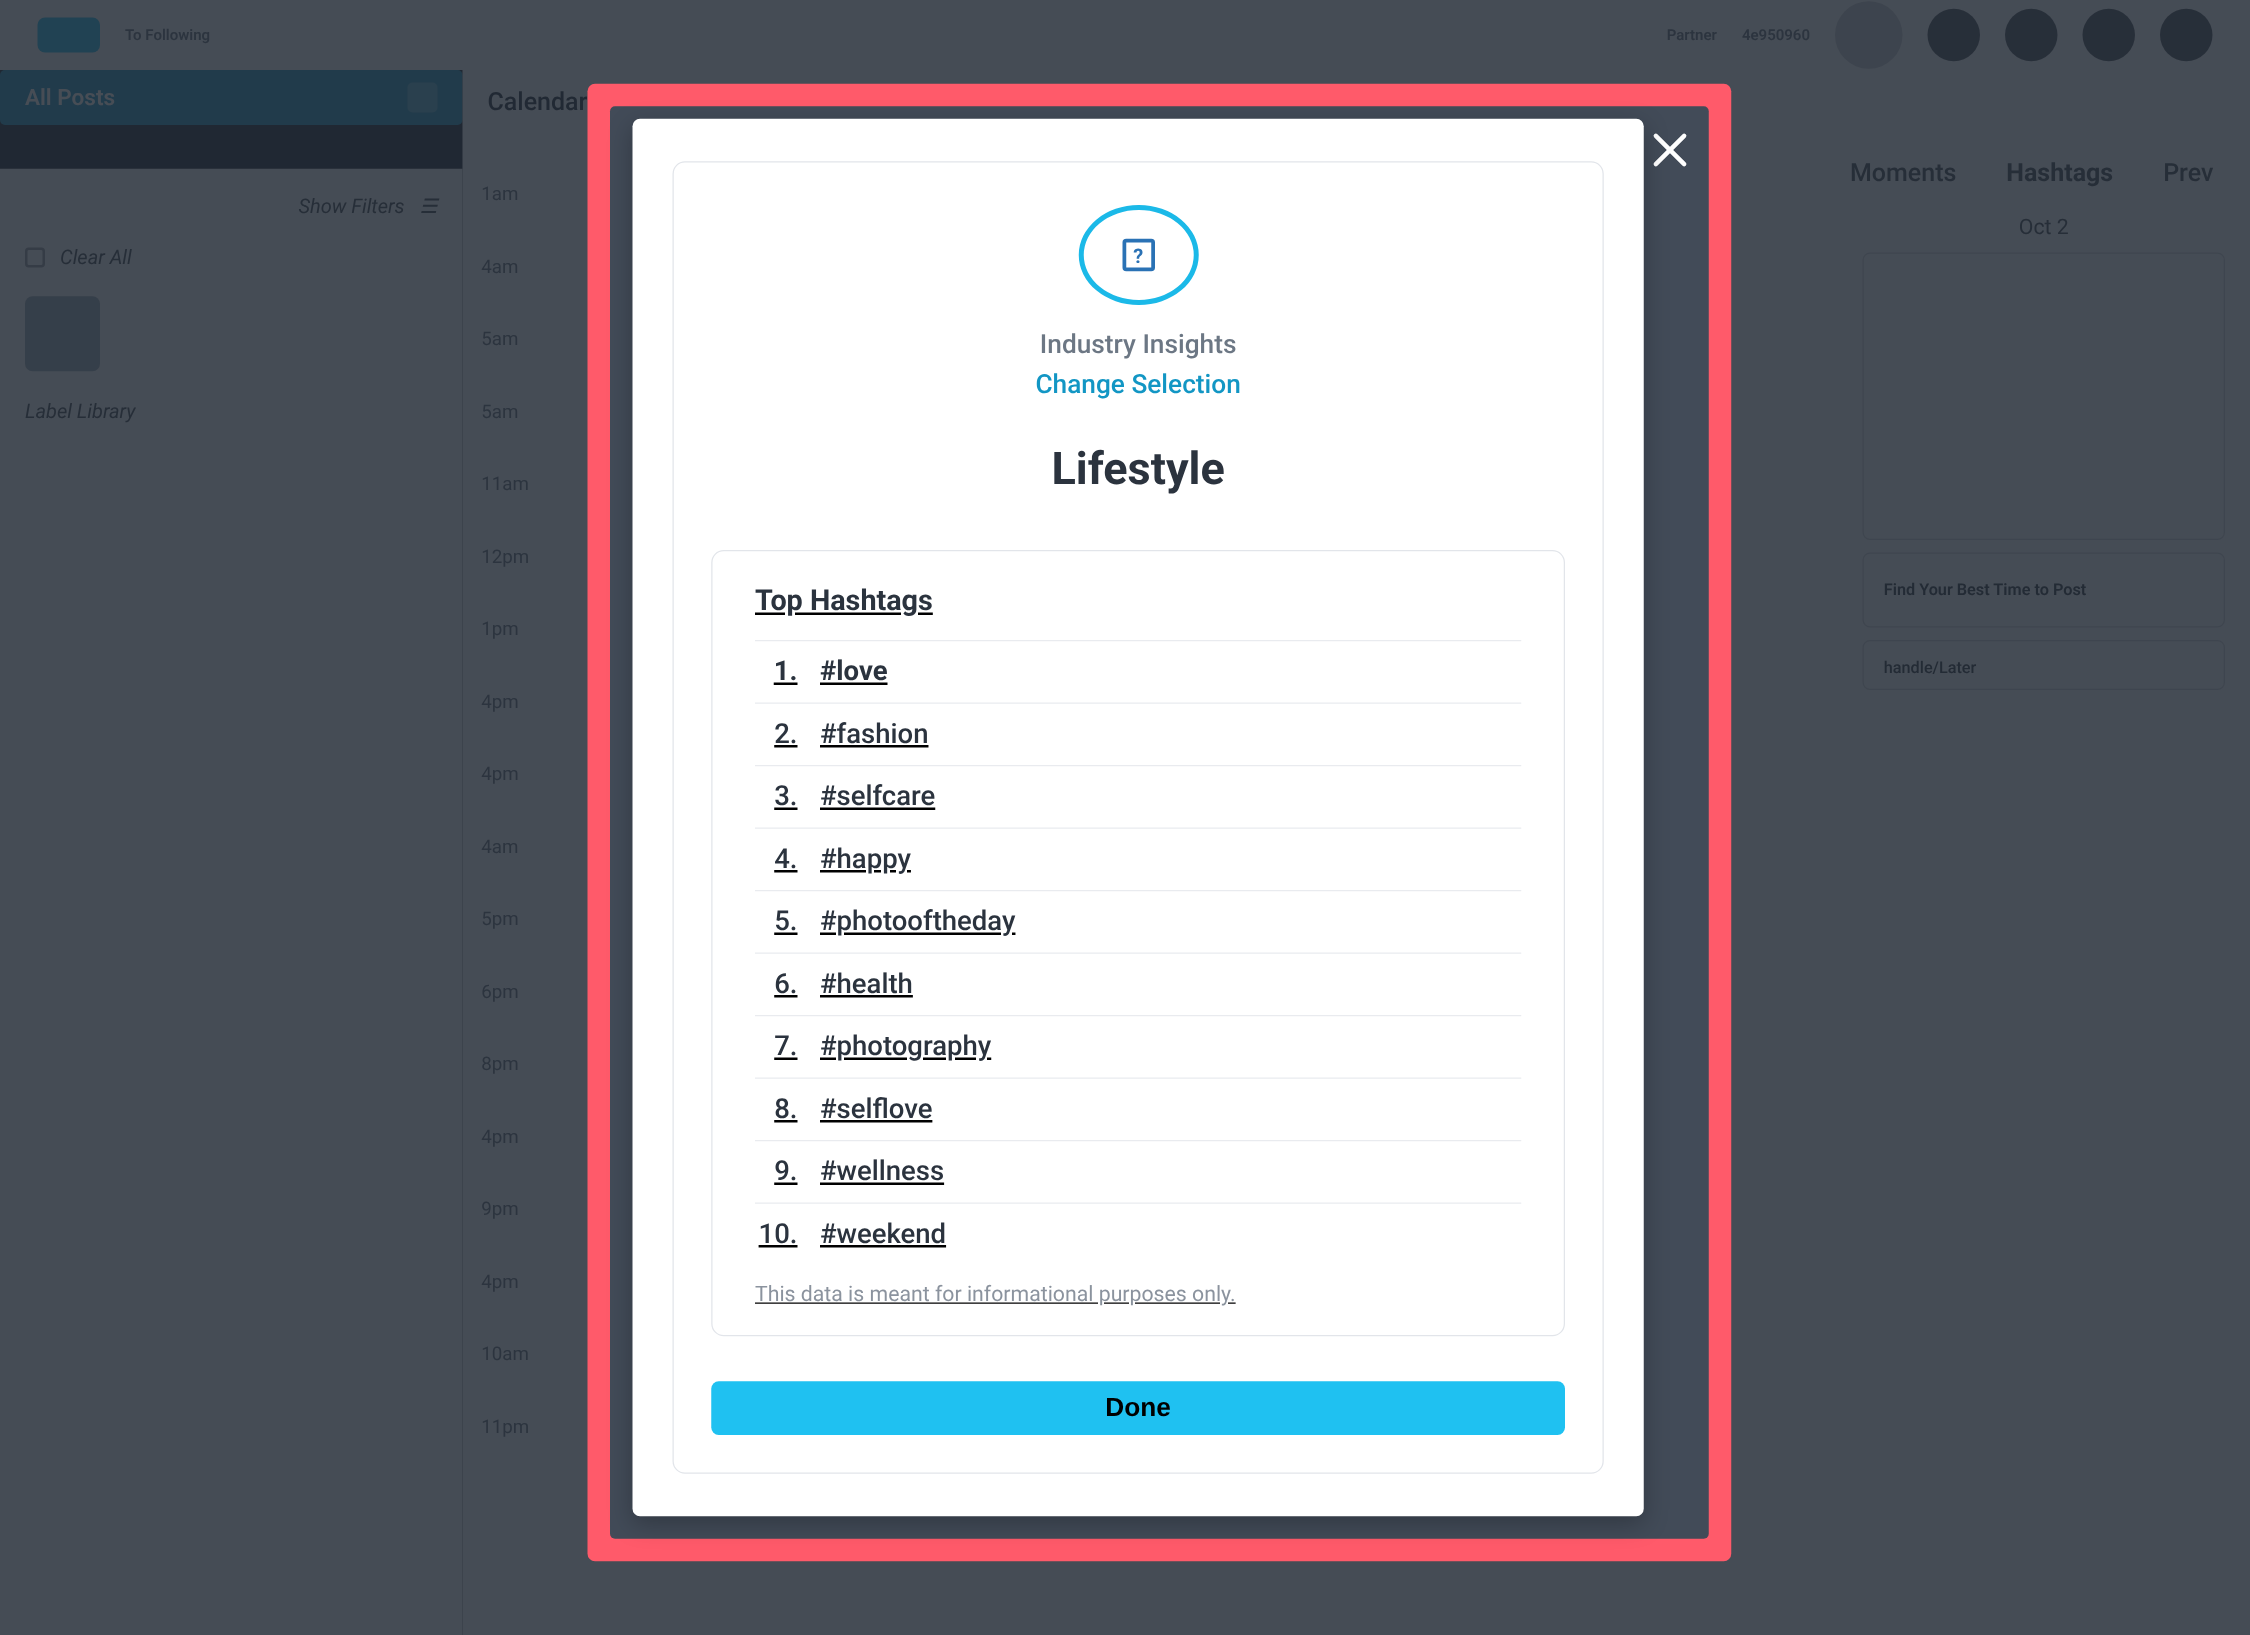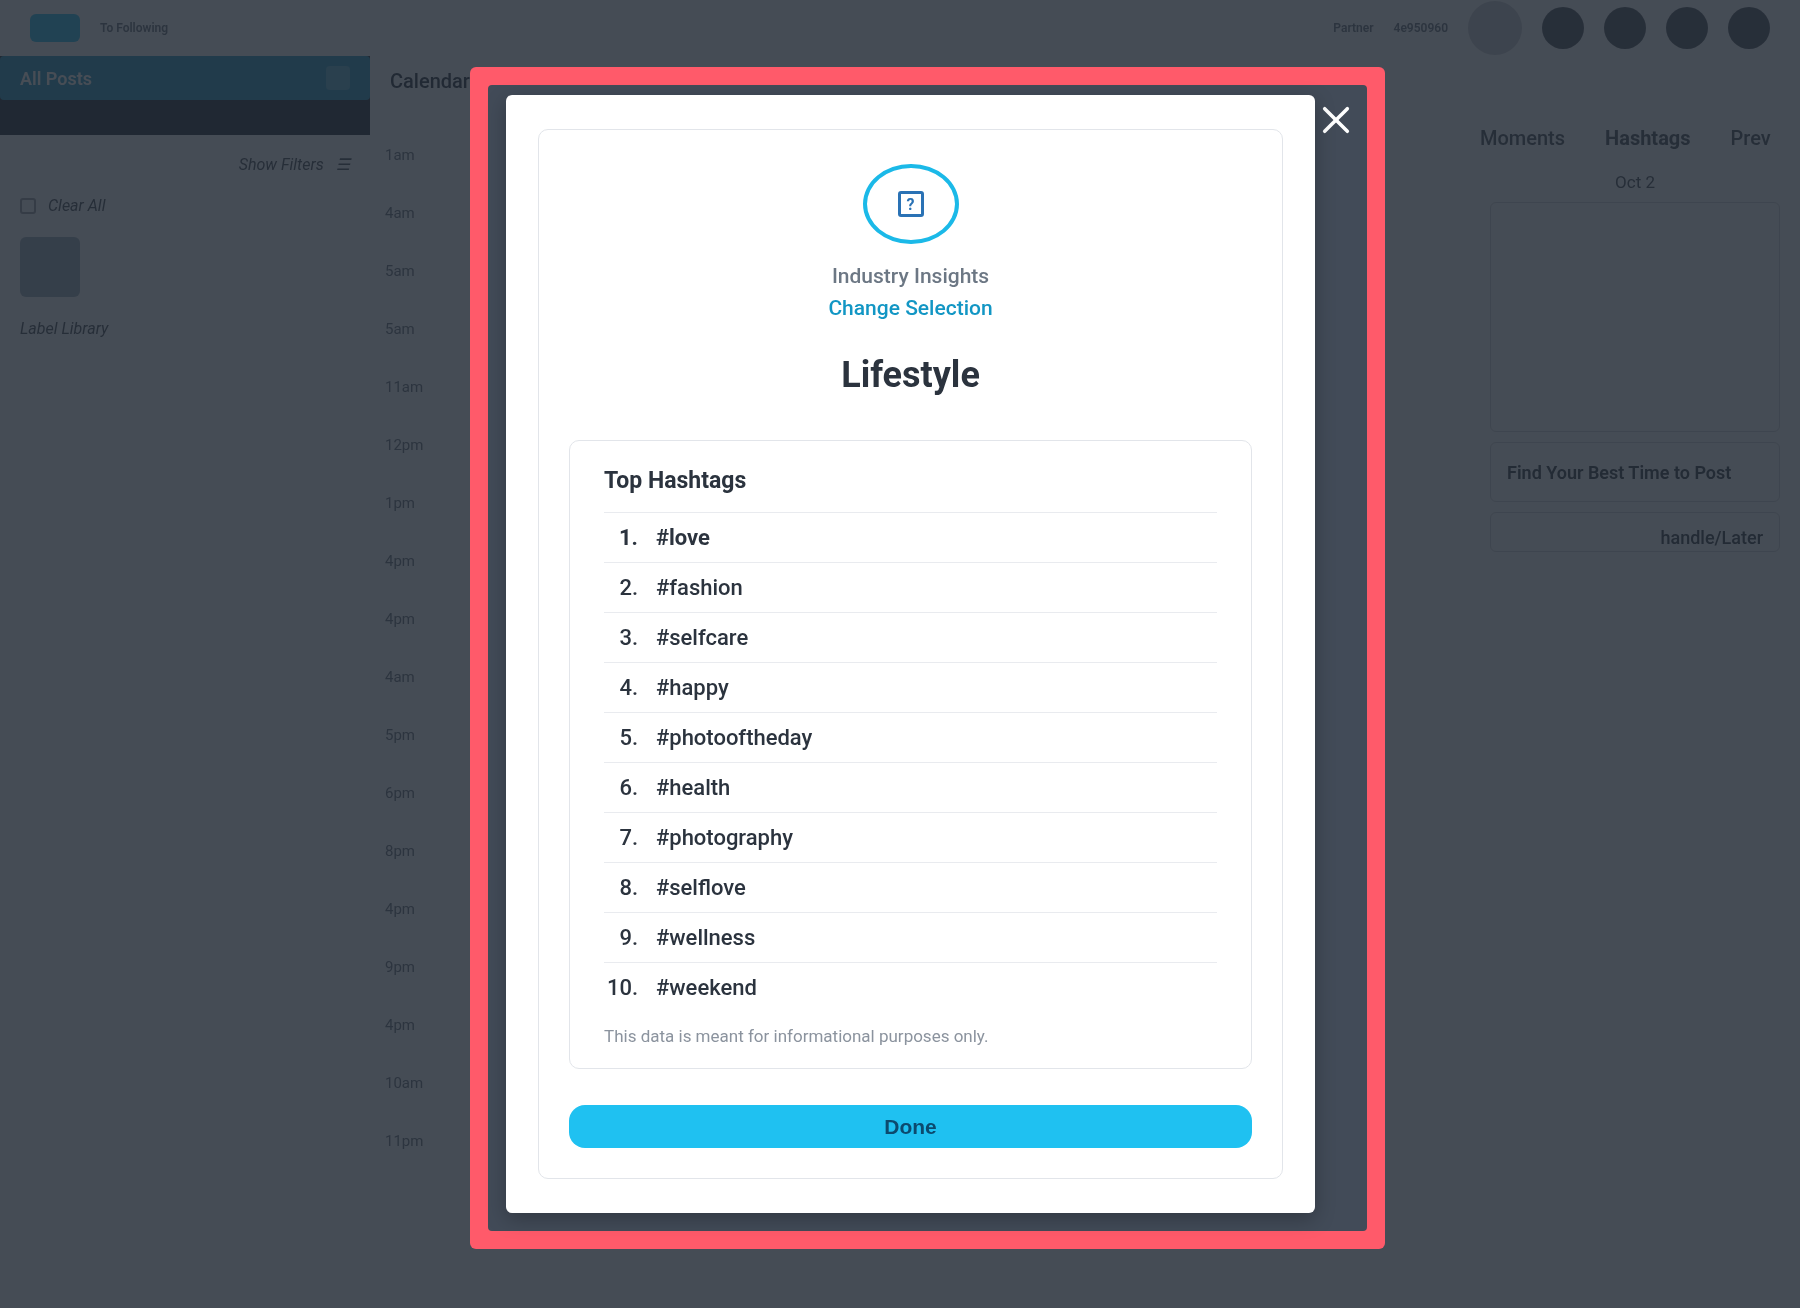--- a/index.html
+++ b/index.html
@@ -77,23 +77,22 @@
     position:absolute; top:70px; right:0; width:330px; bottom:0;
   }
   .bg-tabs {
     display:flex; gap:40px; padding:0 10px 16px 10px;
     color:#4c5560; font-size:20px;
   }
   .bg-tabs .t { font-weight:500; }
   .bg-tabs .t.active { font-weight:700; }
   .bg-card {
     border:1px solid #cfd4db; border-radius:6px; padding:14px 16px;
-    margin:10px 20px; color:#3a424d; font-weight:600; font-size:18px;
+    margin:10px 20px; color:#3a424d; font-weight:600; font-size:13px;
     height:230px;
-    text-align:right;
   }
   .bg-card.small { height:60px; display:flex;align-items:center; }
   .bg-card.tiny { height:40px; font-weight:500;}
   .bg-date { text-align:center; color:#4c5560; margin:6px 0 4px 0; font-size:17px;}
 
   
   .dark-overlay {
     position:absolute; inset:0;
     background: rgba(30,37,48,0.80);
   }
@@ -155,20 +154,21 @@
   }
   .category-title {
     text-align:center; color:#2b333e; font-size:36px; font-weight:700;
     margin-top:34px;
   }
 
   .hashtags-card {
     border:1px solid #e2e5ea; border-radius:10px;
     margin-top:44px;
     padding:26px 34px 22px 34px;
+    text-decoration:underline;
   }
   .hashtags-title {
     color:#2b333e; font-size:23px; font-weight:700;
     padding-bottom:18px;
   }
   .hashtag-row {
     display:flex; align-items:center; gap:18px;
     border-top:1px solid #e9ebef;
     padding:12px 0;
     font-size:22px; color:#2b333e;
@@ -179,22 +179,22 @@
   .hashtag-row.bold .num,
   .hashtag-row.bold .tag { font-weight:700; }
   .disclaimer {
     color:#8b939e; font-size:17px; margin-top:14px;
   }
 
   .done-btn {
     margin-top:36px;
     width:100%; height:52px;
     background:#1fc1f1;
-    border:none; border-radius:16px;
-    color:#0c4a6e; font-size:21px; font-weight:700;
+    border:none; border-radius:6px;
+    color:#000000; font-size:21px; font-weight:700;
     cursor:pointer;
   }
 </style>
 </head>
 <body>
 
 <div class="bg-app">
   <div class="bg-topbar">
     <div class="logo"></div>
     <div class="label">To Following</div>

